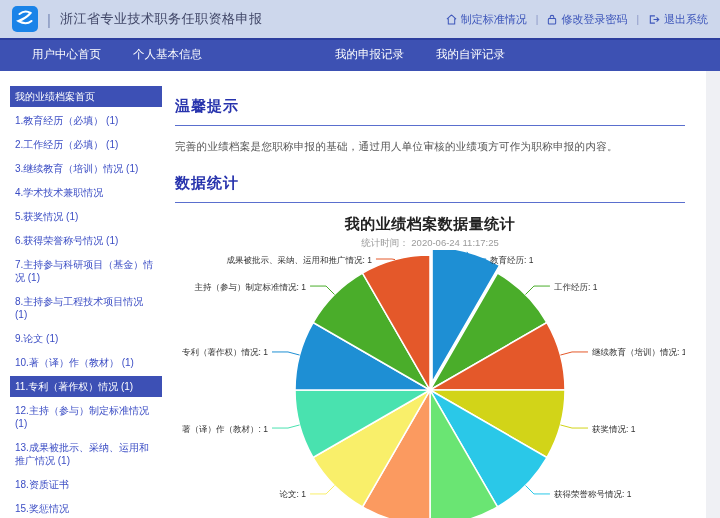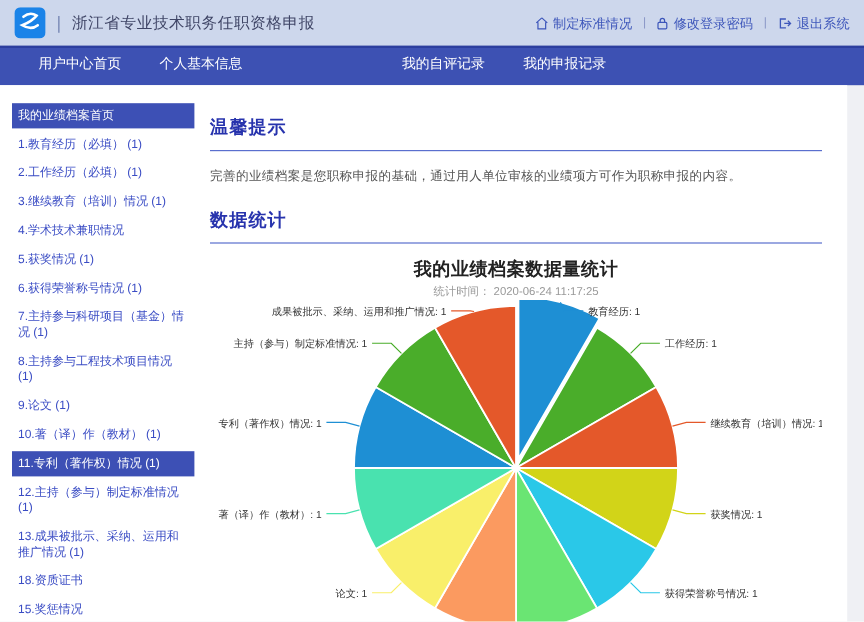--- a/index.html
+++ b/index.html
@@ -92,24 +92,24 @@
 <div class="tab">
       <span>用户中心首页</span>
     </div>
     <div class="tab">
       <span>个人基本信息</span>
     </div>
     <div class="tab active">
       <span>我的业绩档案</span>
     </div>
     <div class="tab">
+      <span>我的申报记录</span>
+    </div>
+    <div class="tab">
       <span>我的自评记录</span>
-    </div>
-    <div class="tab">
-      <span>我的申报记录</span>
     </div>
   </div>
 
 <div class="content-row">
   <div class="page">
 
     <aside class="sidebar">
 
     <div class="side-item active">
           <span>我的业绩档案首页</span>

